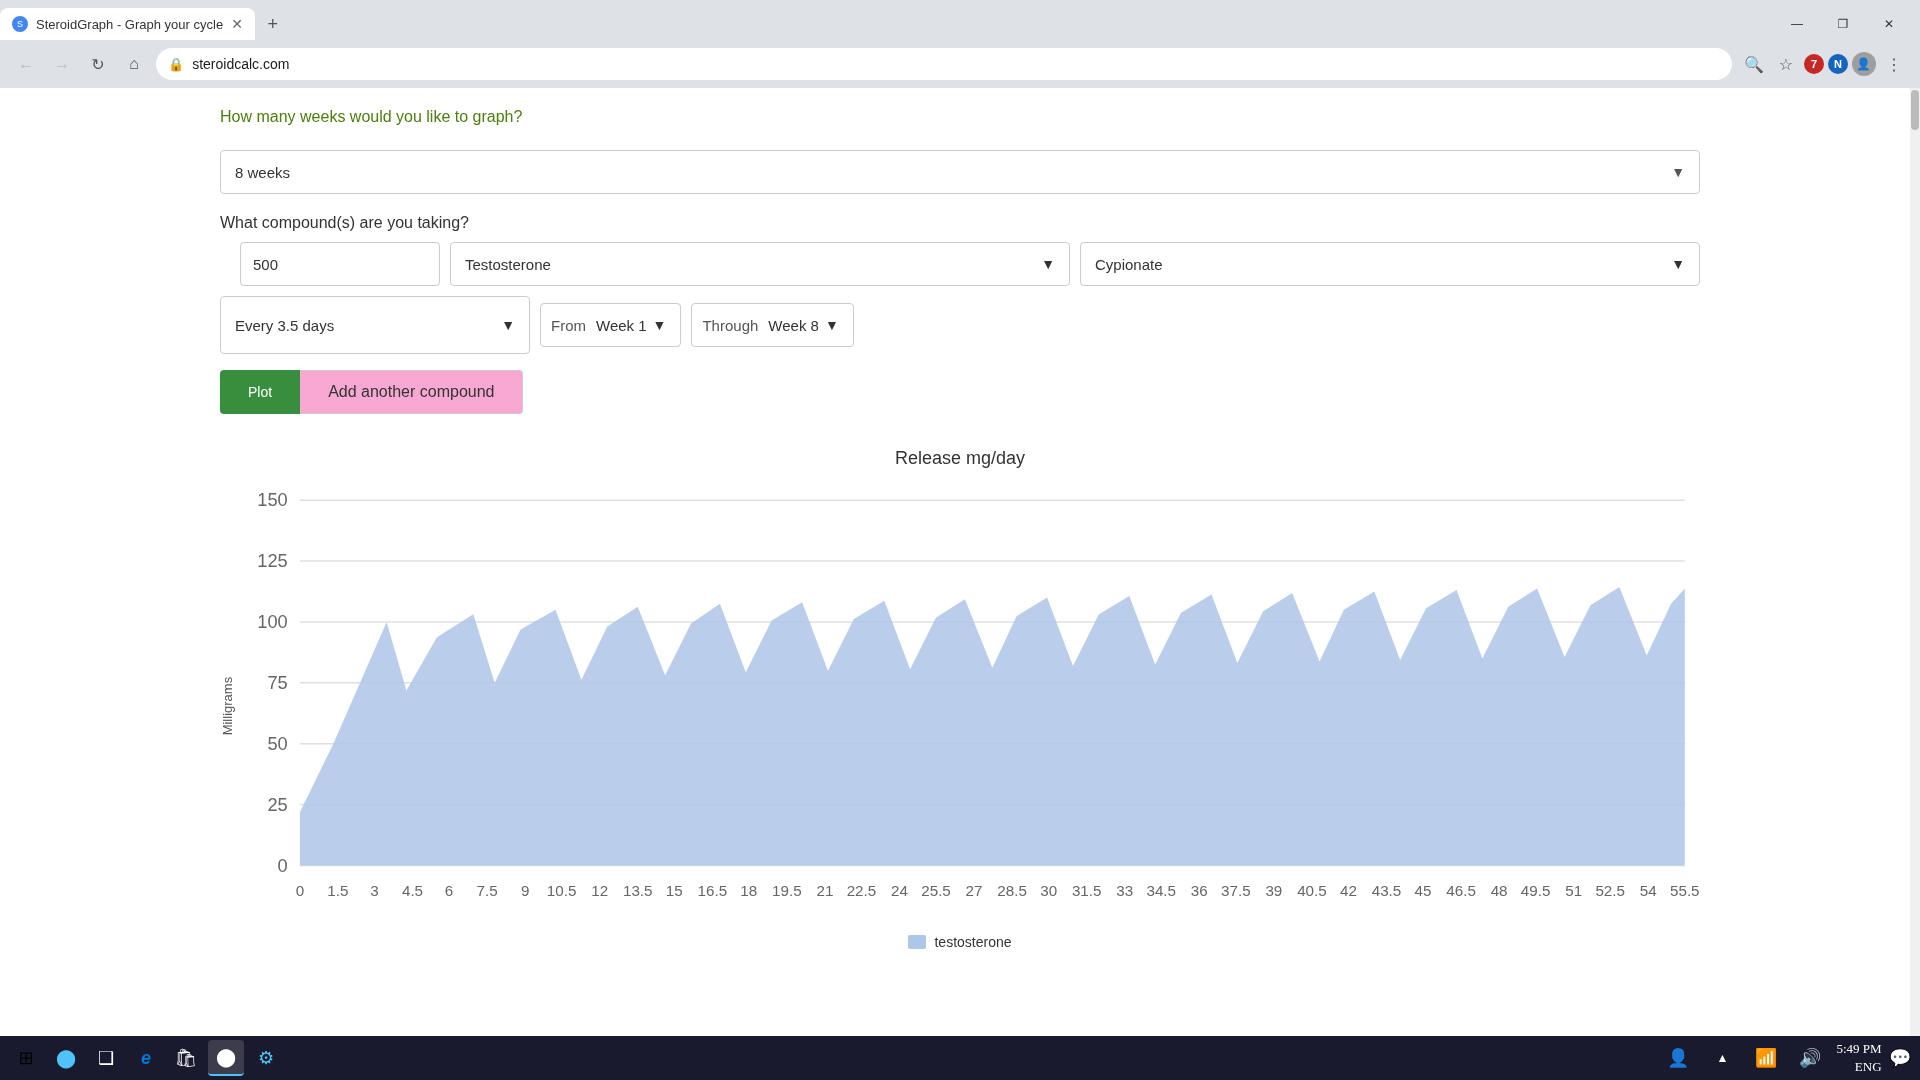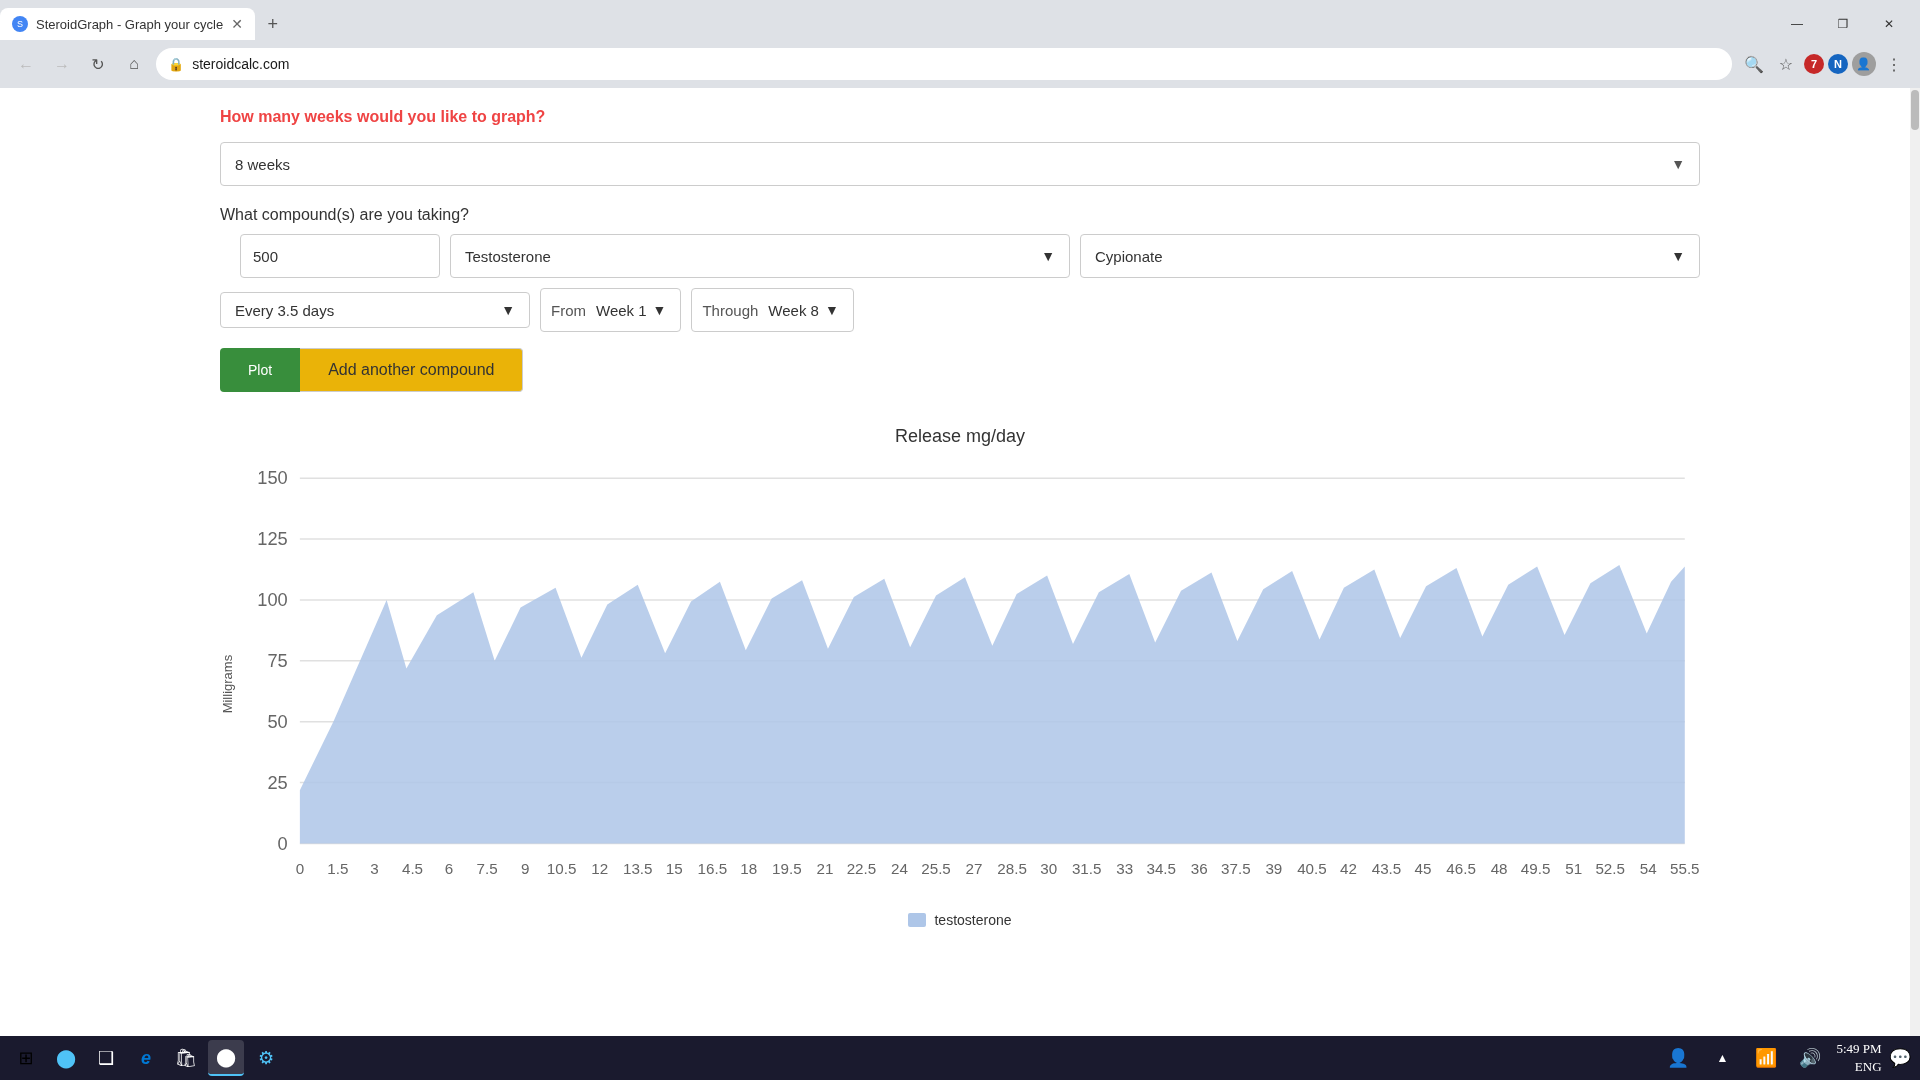--- a/index.html
+++ b/index.html
@@ -188,23 +188,22 @@
     }
 
     .main-content {
       padding: 20px 220px;
       height: 100%;
       overflow: hidden;
     }
 
     .question-label {
       font-size: 16px;
-      color: #ef4444;
-      margin-bottom: 16px;
-      font-weight: bold;
+      color: #4d7c0f;
+      margin-bottom: 24px;
     }
 
     .weeks-dropdown {
       width: 100%;
       height: 44px;
       border: 1px solid #ccc;
       border-radius: 4px;
       display: flex;
       align-items: center;
       padding: 0 14px;
@@ -270,21 +269,21 @@
     }
 
     .frequency-row {
       display: flex;
       gap: 10px;
       align-items: center;
       margin-bottom: 16px;
     }
     .frequency-select {
       width: 310px;
-      height: 36px;
+      height: 58px;
       border: 1px solid #ccc;
       border-radius: 4px;
       display: flex;
       align-items: center;
       padding: 0 14px;
       font-size: 15px;
       color: #333;
       background: #fff;
       cursor: pointer;
     }
@@ -332,21 +331,21 @@
       background: #388e3c;
       color: white;
       border: none;
       border-radius: 4px 0 0 4px;
       padding: 12px 28px;
       font-size: 14px;
       cursor: pointer;
       font-weight: 500;
     }
     .add-compound-btn {
-      background: #eab308;
+      background: #f9a8d4;
       color: #333;
       border: 1px solid #ccc;
       border-left: none;
       border-radius: 0 4px 4px 0;
       padding: 12px 28px;
       font-size: 16px;
       cursor: pointer;
     }
 
     

